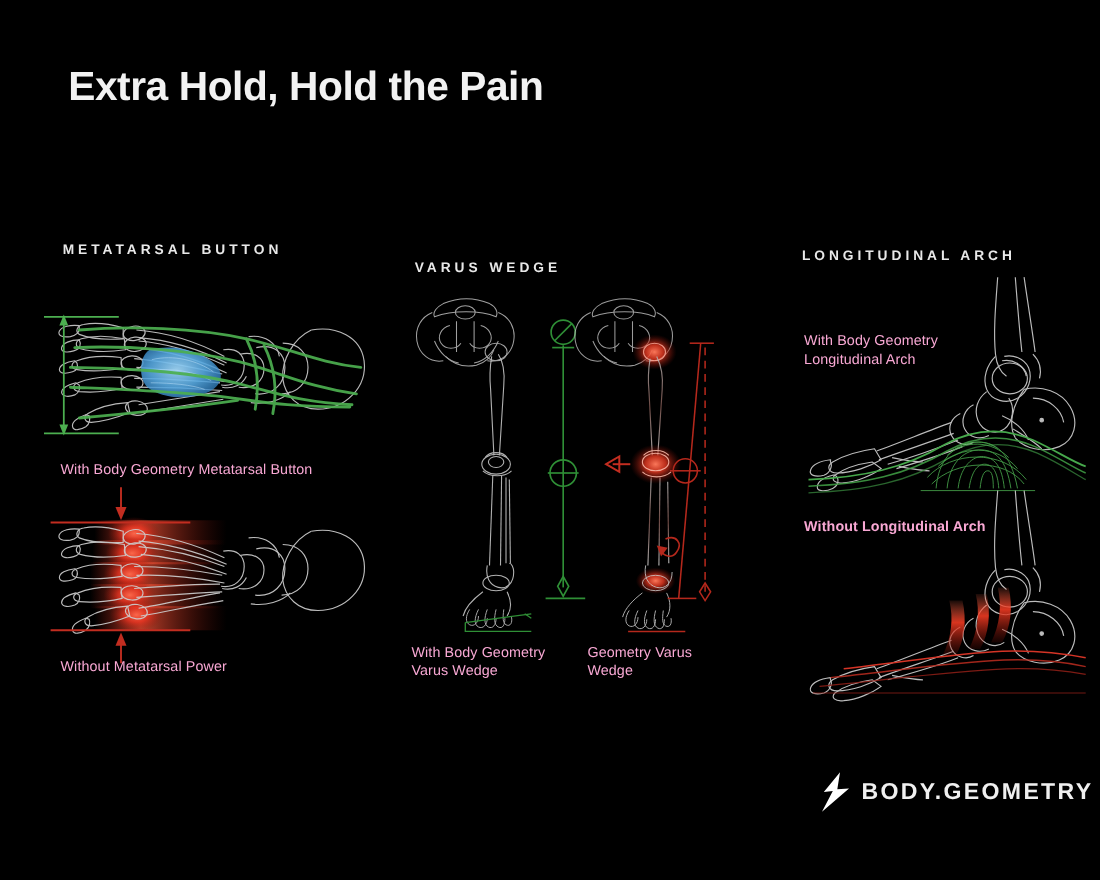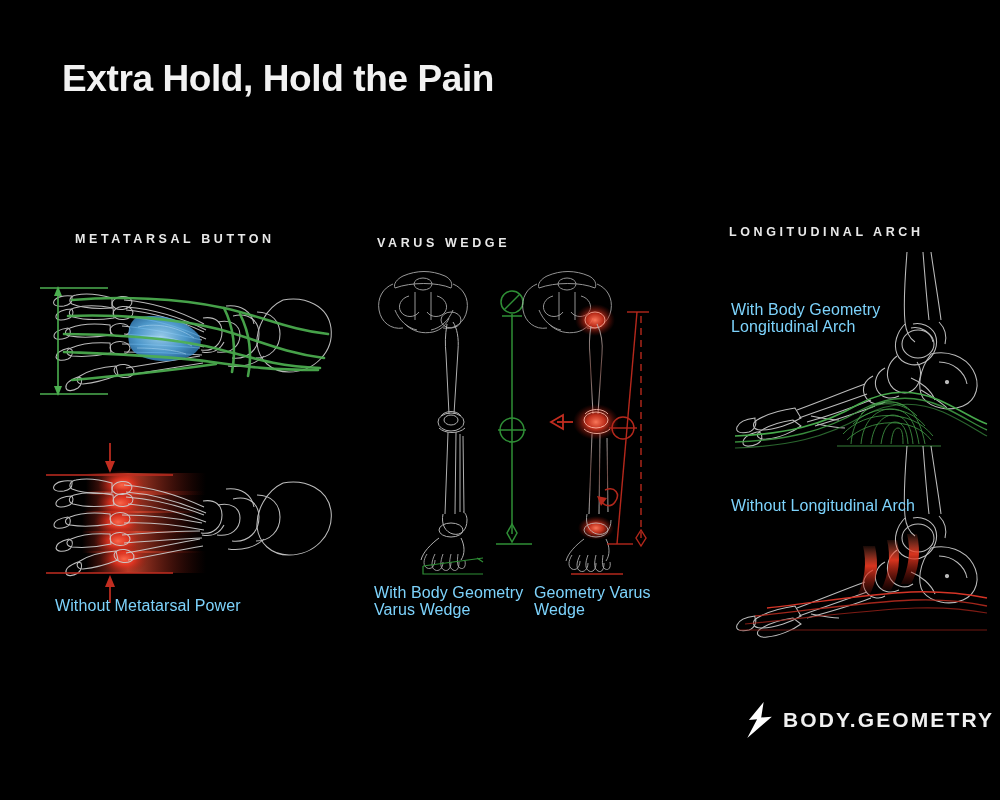--- a/index.html
+++ b/index.html
@@ -18,35 +18,35 @@
     color:#f2f2f2;
   }
 
   
   .sec-head {
     position:absolute;
     font-size:12.5px; font-weight:bold;
     letter-spacing:3.6px; color:#e8e8e8;
     text-transform:uppercase; white-space:nowrap;
   }
-  #h-meta { left:57px; top:232px;margin-left:18px; }
+  #h-meta { left:57px; top:220px; }
   #h-varus { left:377px; top:236px; }
   #h-arch { left:729px; top:225px; }
 
   
   .cap {
-    position:absolute; font-size:16px; color:#7dd3fc;
+    position:absolute; font-size:13px; color:#f9a8d4;
     line-height:17px; white-space:pre-line; letter-spacing:.1px;
   }
   #cap-meta-with  { left:55px;  top:418px; }
   #cap-meta-without{ left:55px; top:597px; }
   #cap-varus-with { left:374px; top:584px; }
   #cap-varus-without{ left:534px; top:584px; }
   #cap-arch-with  { left:731px; top:301px; }
-  #cap-arch-without{ left:731px; top:497px; }
+  #cap-arch-without{ left:731px; top:470px;font-weight:bold; }
 
   
   .fig { position:absolute; }
   #fig-meta-top     { left:28px;  top:272px; width:310px; height:135px; }
   #fig-meta-bottom  { left:28px;  top:455px; width:310px; height:135px; }
   #fig-varus        { left:365px; top:262px; width:290px; height:315px; }
   #fig-arch-top     { left:725px; top:258px; width:268px; height:195px; }
   #fig-arch-bottom  { left:725px; top:460px; width:268px; height:175px; }
   .fig svg { display:block; width:100%; height:100%; overflow:visible; }
 
@@ -140,20 +140,21 @@
 
       <g stroke="#4caf50" stroke-width="1.6" fill="none">
         <line x1="12" y1="16" x2="80" y2="16"></line>
         <line x1="12" y1="122" x2="80" y2="122"></line>
         <line x1="30" y1="18" x2="30" y2="120"></line>
         <polygon points="30,14 26,24 34,24" fill="#4caf50" stroke="none"></polygon>
         <polygon points="30,124 26,114 34,114" fill="#4caf50" stroke="none"></polygon>
       </g>
     </svg>
   </div>
+  <div class="cap" id="cap-meta-with">With Body Geometry Metatarsal Button</div>
 
   <div class="fig" id="fig-meta-bottom">
     <svg viewBox="0 0 310 135">
       <defs>
         <radialGradient id="redHot" cx="50%" cy="50%" r="50%">
           <stop offset="0%" stop-color="#ff6a4d" stop-opacity=".95"></stop>
           <stop offset="45%" stop-color="#e8311f" stop-opacity=".75"></stop>
           <stop offset="100%" stop-color="#8c1208" stop-opacity="0"></stop>
         </radialGradient>
         <linearGradient id="redSmear" x1="0" y1="0" x2="1" y2="0">

